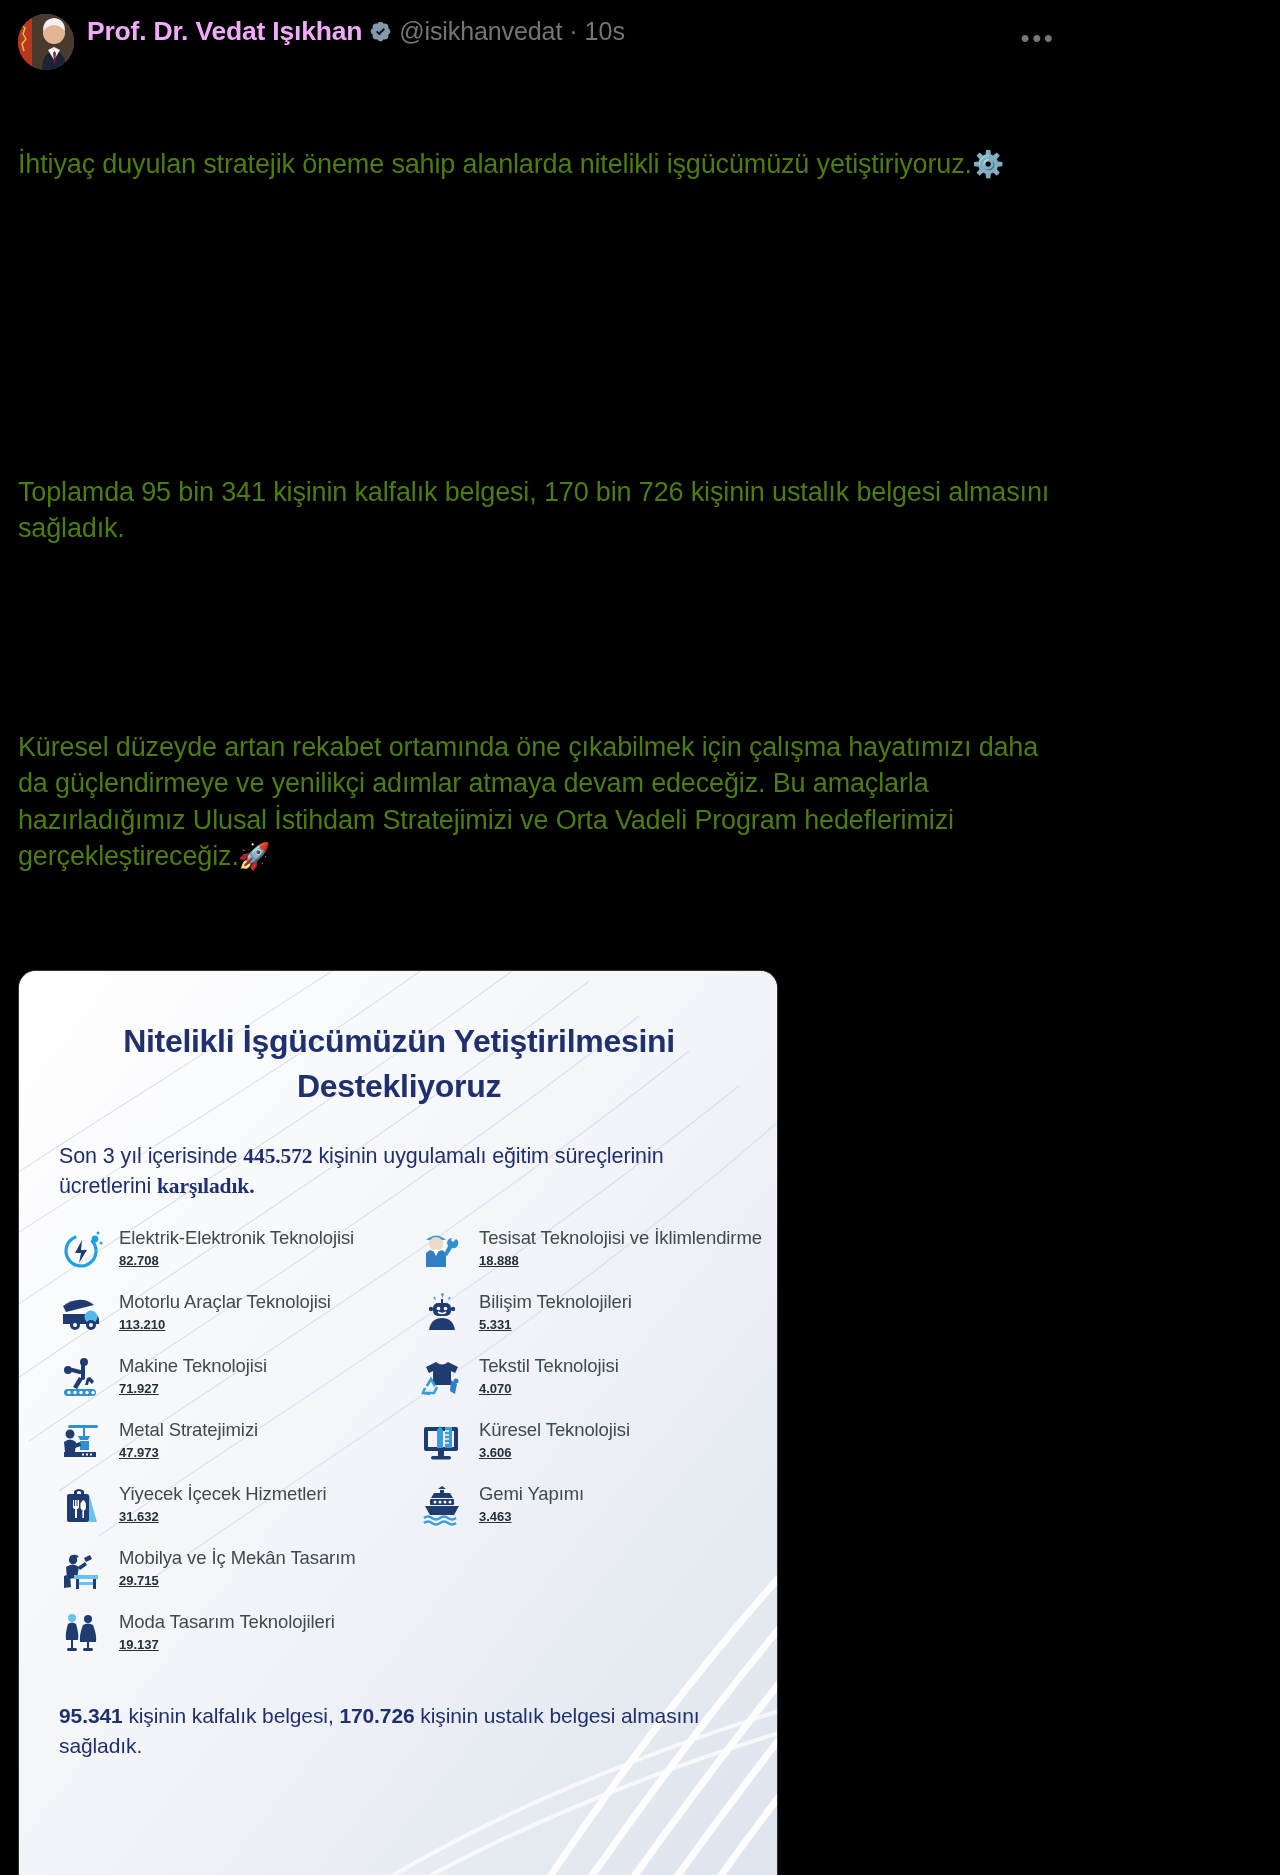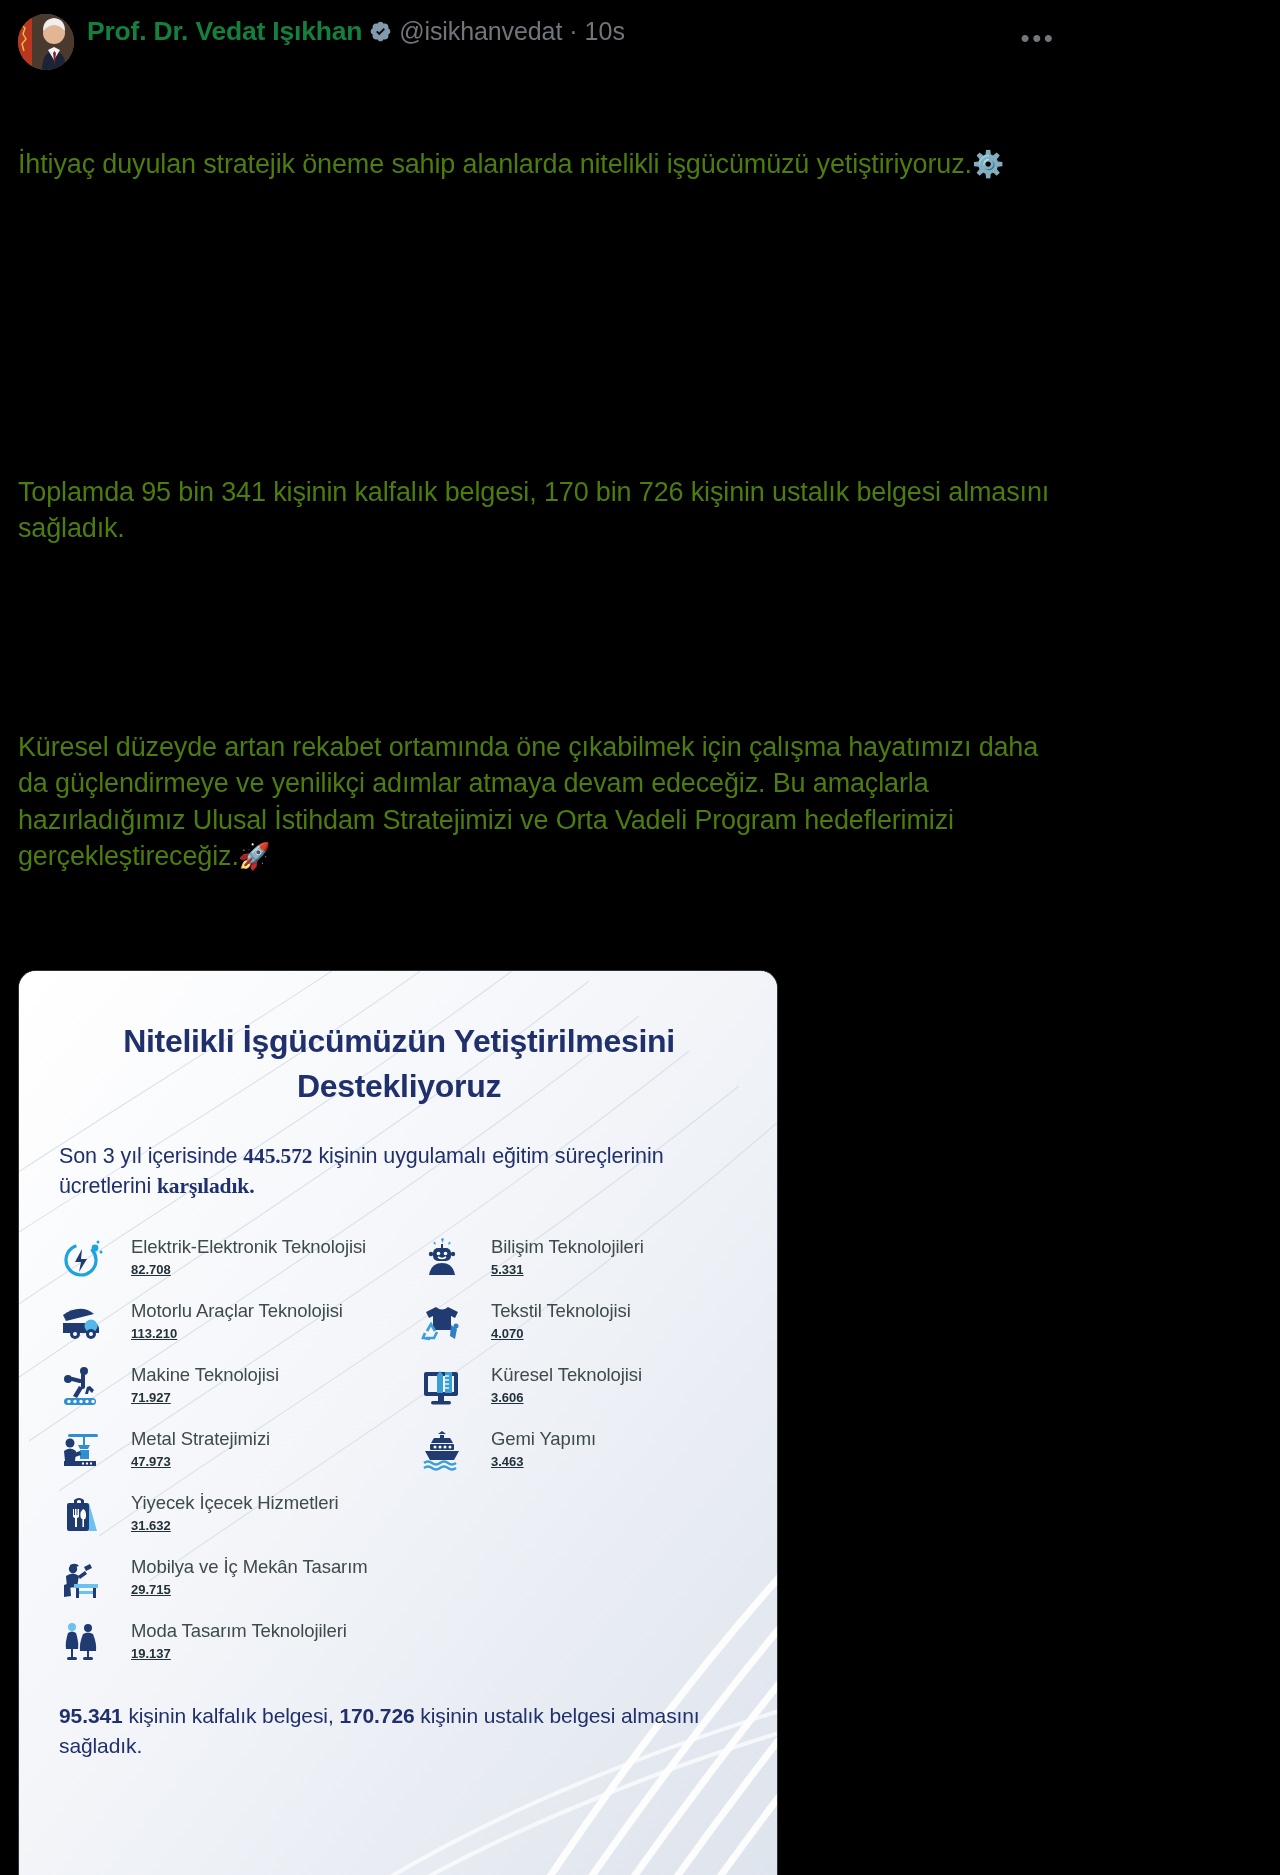--- a/index.html
+++ b/index.html
@@ -35,21 +35,21 @@
 
   .head-main { flex: 1 1 auto; min-width: 0; padding-top: 3px;}
   .name-line {
     display: flex;
     align-items: center;
     gap: 7px;
     line-height: 1.1;
     white-space: nowrap;
   }
   .display-name {
-    color: #15803d;
+    color: #f0abfc;
     font-size: 26.5px;
     font-weight: bold;
     letter-spacing: -0.2px;
   }
   .verified { width: 23px; height: 23px; flex: 0 0 23px; display:block; }
   .handle {
     color: #71767b;
     font-size: 25px;
     letter-spacing: -0.1px;
   }
@@ -125,22 +125,21 @@
     display: grid;
     grid-template-columns: 360px 1fr;
     column-gap: 0px;
     row-gap: 0px;
     margin-top: 26px;
   }
   .col { display: flex; flex-direction: column; }
   .col-right { padding-top: 0px; }
   .stat {
     display: flex;
-    align-items: center;
-    gap: 26px;
+    gap: 14px;
     height: 64px;
   }
   .stat .ico {
     width: 46px; height: 46px;
     flex: 0 0 46px;
     display: flex; align-items: center; justify-content: center;
   }
   .stat .ico svg { display: block; }
   .stat .txt { min-width: 0; }
   .stat .label {
@@ -393,20 +392,36 @@
               <span class="txt">
                 <span class="label">Moda Tasarım Teknolojileri</span><br>
                 <span class="value">19.137</span>
               </span>
             </div>
 
           </div>
 
           <div class="col col-right">
 
+            <div class="stat">
+              <span class="ico">
+                <svg width="44" height="44" viewBox="0 0 44 44">
+                  <path d="M6 12 q10 -9 20 0 h-20z" fill="#3a9fd8"></path>
+                  <circle cx="16" cy="16" r="7" fill="#f0d9c7"></circle>
+                  <path d="M9 12 h14 v2 h-14z" fill="#f0d9c7"></path>
+                  <path d="M10 22 q6 3 12 0 l4 3 v14 h-20 v-14z" fill="#2f7fc4"></path>
+                  <path d="M13 22 l3 6 3 -6 -3 -1z" fill="#ffffff"></path>
+                  <path d="M32 10 a5 5 0 0 0 -4 8 l-4 8 3 2 5 -8 a5 5 0 0 0 4 -9 l-3 3 -2 -2z" fill="#2f8fd0"></path>
+                </svg>
+              </span>
+              <span class="txt">
+                <span class="label">Tesisat Teknolojisi ve İklimlendirme</span><br>
+                <span class="value">18.888</span>
+              </span>
+            </div>
 
             <div class="stat">
               <span class="ico">
                 <svg width="44" height="44" viewBox="0 0 44 44">
                   <g fill="#3a9fd8">
                     <path d="M21 2 l1.5 4 1.5 -4 -1.5 -1z"></path>
                     <path d="M13 6 l3 2 -1 -3.5z"></path>
                     <path d="M31 6 l-3 2 1 -3.5z"></path>
                   </g>
                   <rect x="21" y="7" width="2" height="4" fill="#1f3b70"></rect>

